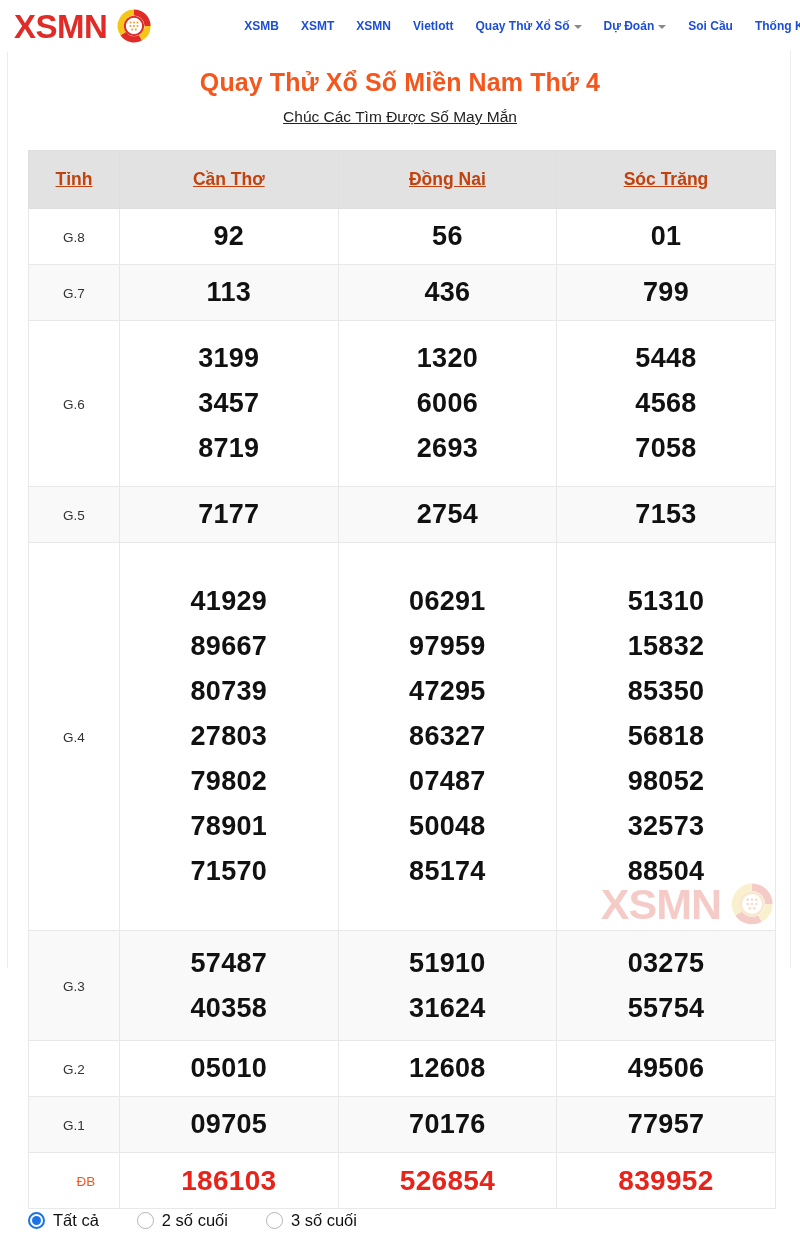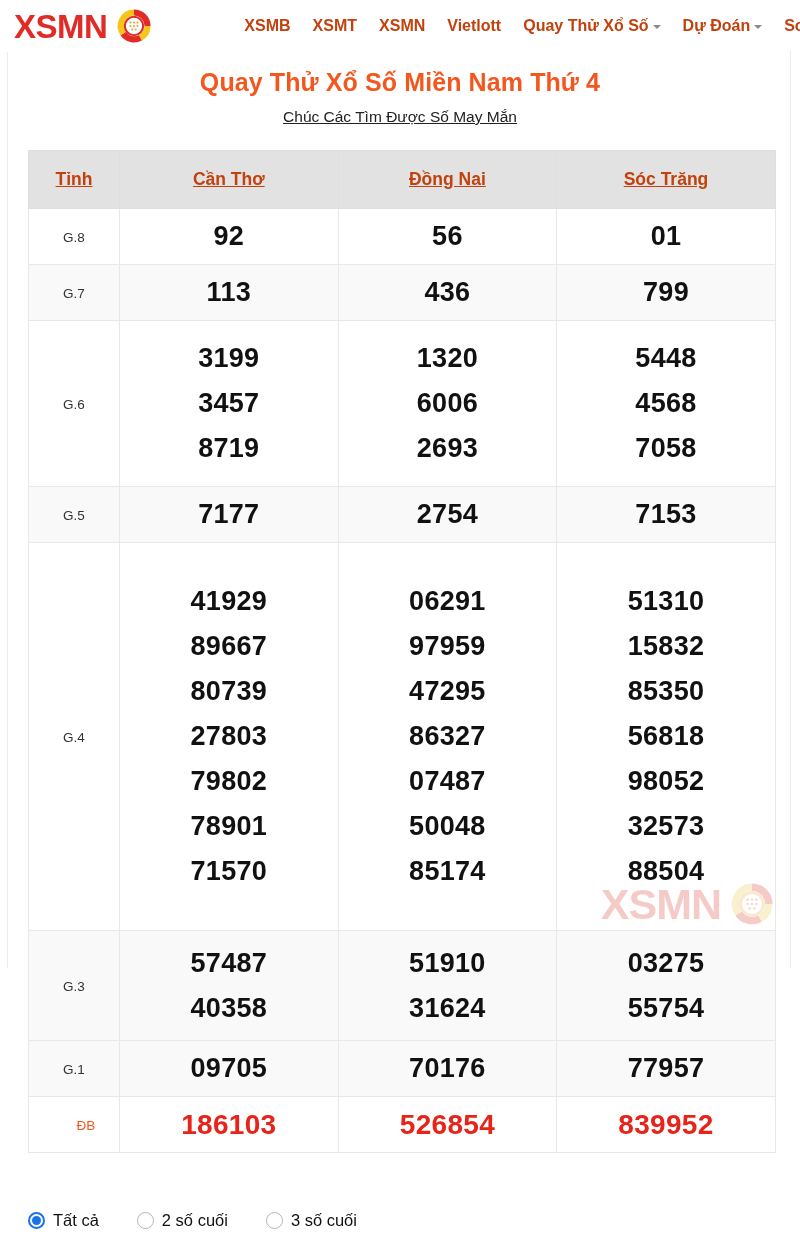--- a/index.html
+++ b/index.html
@@ -54,23 +54,23 @@
     display: flex;
     align-items: center;
     margin-left: 78px;
     gap: 0;
   }
   .nav-item {
     display: flex;
     align-items: center;
     gap: 4px;
     padding: 6px 11px;
-    font-size: 16px;
+    font-size: 12px;
     font-weight: 600;
-    color: #c2410c;
+    color: #1d4ed8;
     white-space: nowrap;
     cursor: pointer;
     text-decoration: none;
     text-align: right;
   }
   .caret {
     display: inline-block;
     width: 0; height: 0;
     border-left: 4px solid transparent;
     border-right: 4px solid transparent;
@@ -446,20 +446,34 @@
             </div>
           </td>
           <td>
             <div class="num-stack">
               <div class="num">03275</div>
               <div class="num">55754</div>
             </div>
           </td>
         </tr>
 
+        <tr class="r-h56">
+          <td>
+            <span class="prize-label">G.2</span>
+          </td>
+          <td>
+            <div class="num">05010</div>
+          </td>
+          <td>
+            <div class="num">12608</div>
+          </td>
+          <td>
+            <div class="num">49506</div>
+          </td>
+        </tr>
 
         <tr class="r-h56 alt">
           <td>
             <span class="prize-label">G.1</span>
           </td>
           <td>
             <div class="num">09705</div>
           </td>
           <td>
             <div class="num">70176</div>

